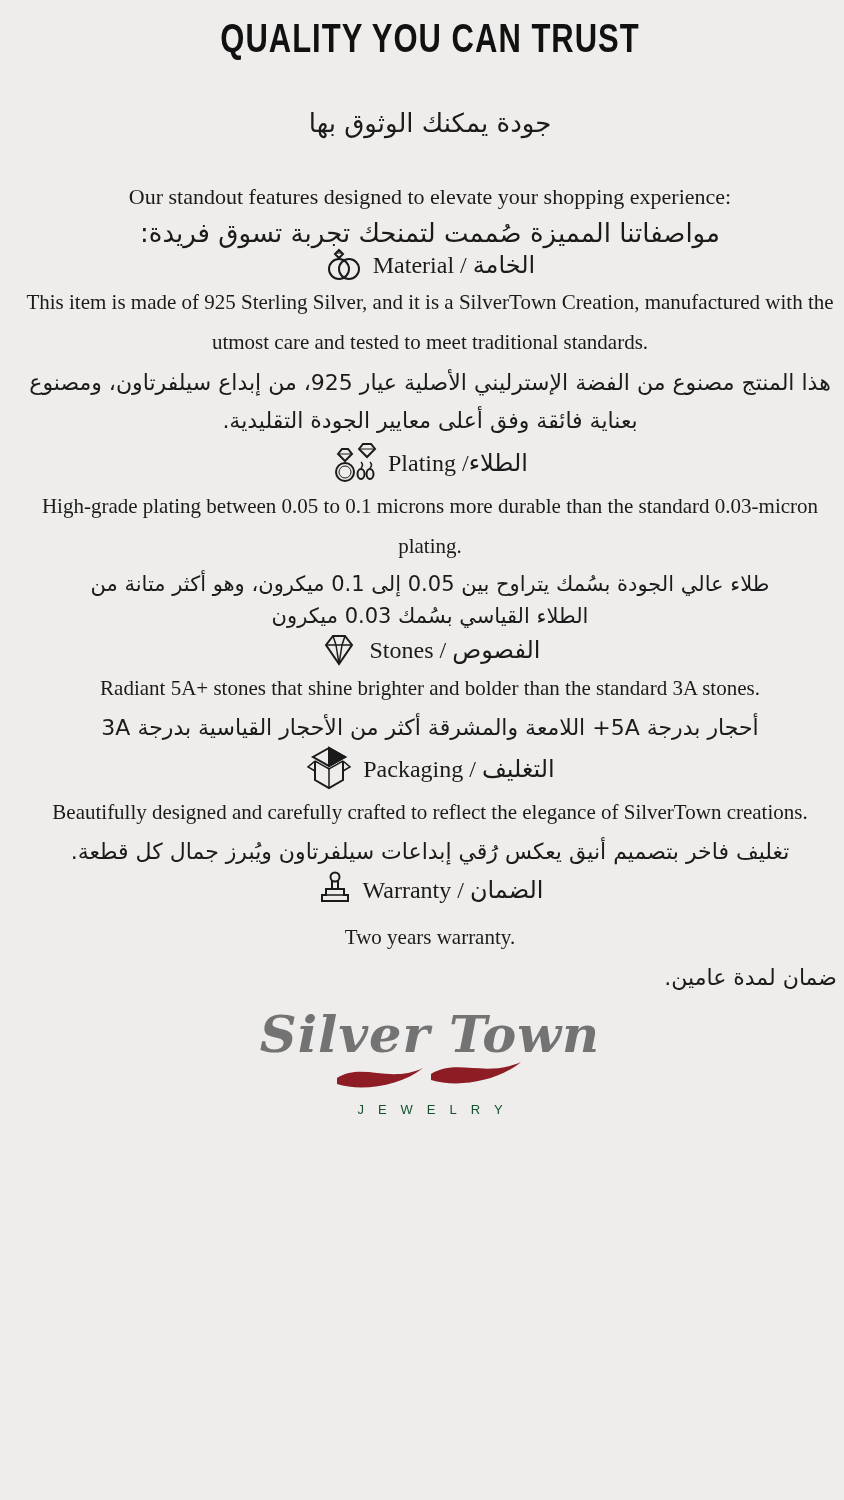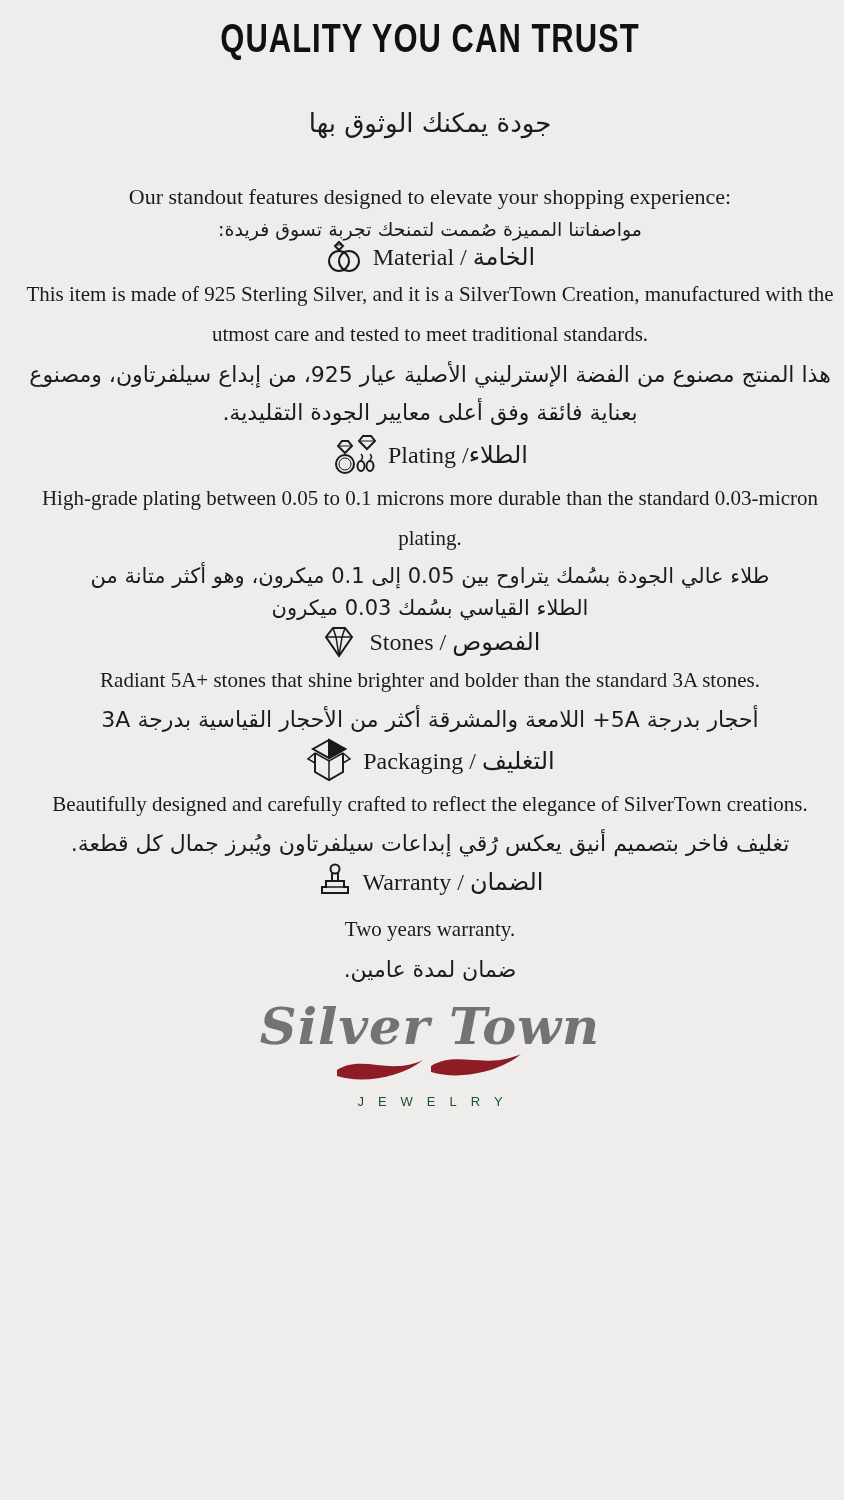--- a/index.html
+++ b/index.html
@@ -17,21 +17,21 @@
   .main-title {
     margin: 0; padding-top: 16px;
     font-family: "Liberation Sans", "DejaVu Sans", sans-serif;
     font-weight: 700; font-size: 31px; letter-spacing: 1px; color: #111;
   }
   .main-title .stretch { display: inline-block; transform: scaleY(1.3); transform-origin: center top; }
 
   .ar { font-family: "DejaVu Sans", sans-serif; }
   .title-ar { margin-top: 56px; font-size: 26px; }
   .intro-en { margin-top: 46px; font-size: 22px; }
-  .intro-ar { margin-top: 8px; font-size: 19px; }
+  .intro-ar { margin-top: 8px; font-size: 26px; }
 
   
   section.feature { margin: 0 auto; }
   .m-material { margin-top: 82px; }
   .m-plating  { margin-top: 26px; }
   .m-stones   { margin-top: 48px; }
   .m-packaging{ margin-top: 56px; }
   .m-warranty { margin-top: 70px; }
 
   .feature-head {
@@ -163,21 +163,21 @@
         <svg width="36" height="40" viewBox="0 0 36 40" fill="none" stroke="#1a1a1a" stroke-width="2">
           <circle cx="18" cy="7" r="4.5"></circle>
           <path d="M15,11 L15,19 M21,11 L21,19"></path>
           <path d="M9,19 L27,19 L27,25 L31,25 L31,31 L5,31 L5,25 L9,25 Z"></path>
           <line x1="9" y1="25" x2="27" y2="25" stroke-width="1.5"></line>
         </svg>
       </span>
       <span class="title">Warranty / الضمان</span>
     </div>
     <p class="body-en" style="line-height:34px; margin-top:10px;">Two years warranty.</p>
-    <p class="ar body-ar single" dir="rtl" lang="ar" style="margin-top:6px;">ضمان لمدة عامين.</p>
+    <p class="ar body-ar single" dir="rtl" lang="ar" style="margin-top:6px;text-align:right;">ضمان لمدة عامين.</p>
   </section>
 
   <footer class="logo">
     <div class="logo-script">Silver Town</div>
     <div class="logo-swoosh">
       <svg width="190" height="30" viewBox="0 0 190 30">
         <path d="M2,18 C28,2 54,24 88,8 C66,26 26,32 2,24 Z" fill="#8e1c25"></path>
         <path d="M96,14 C122,-2 150,18 186,2 C162,22 122,28 96,20 Z" fill="#8e1c25"></path>
       </svg>
     </div>

